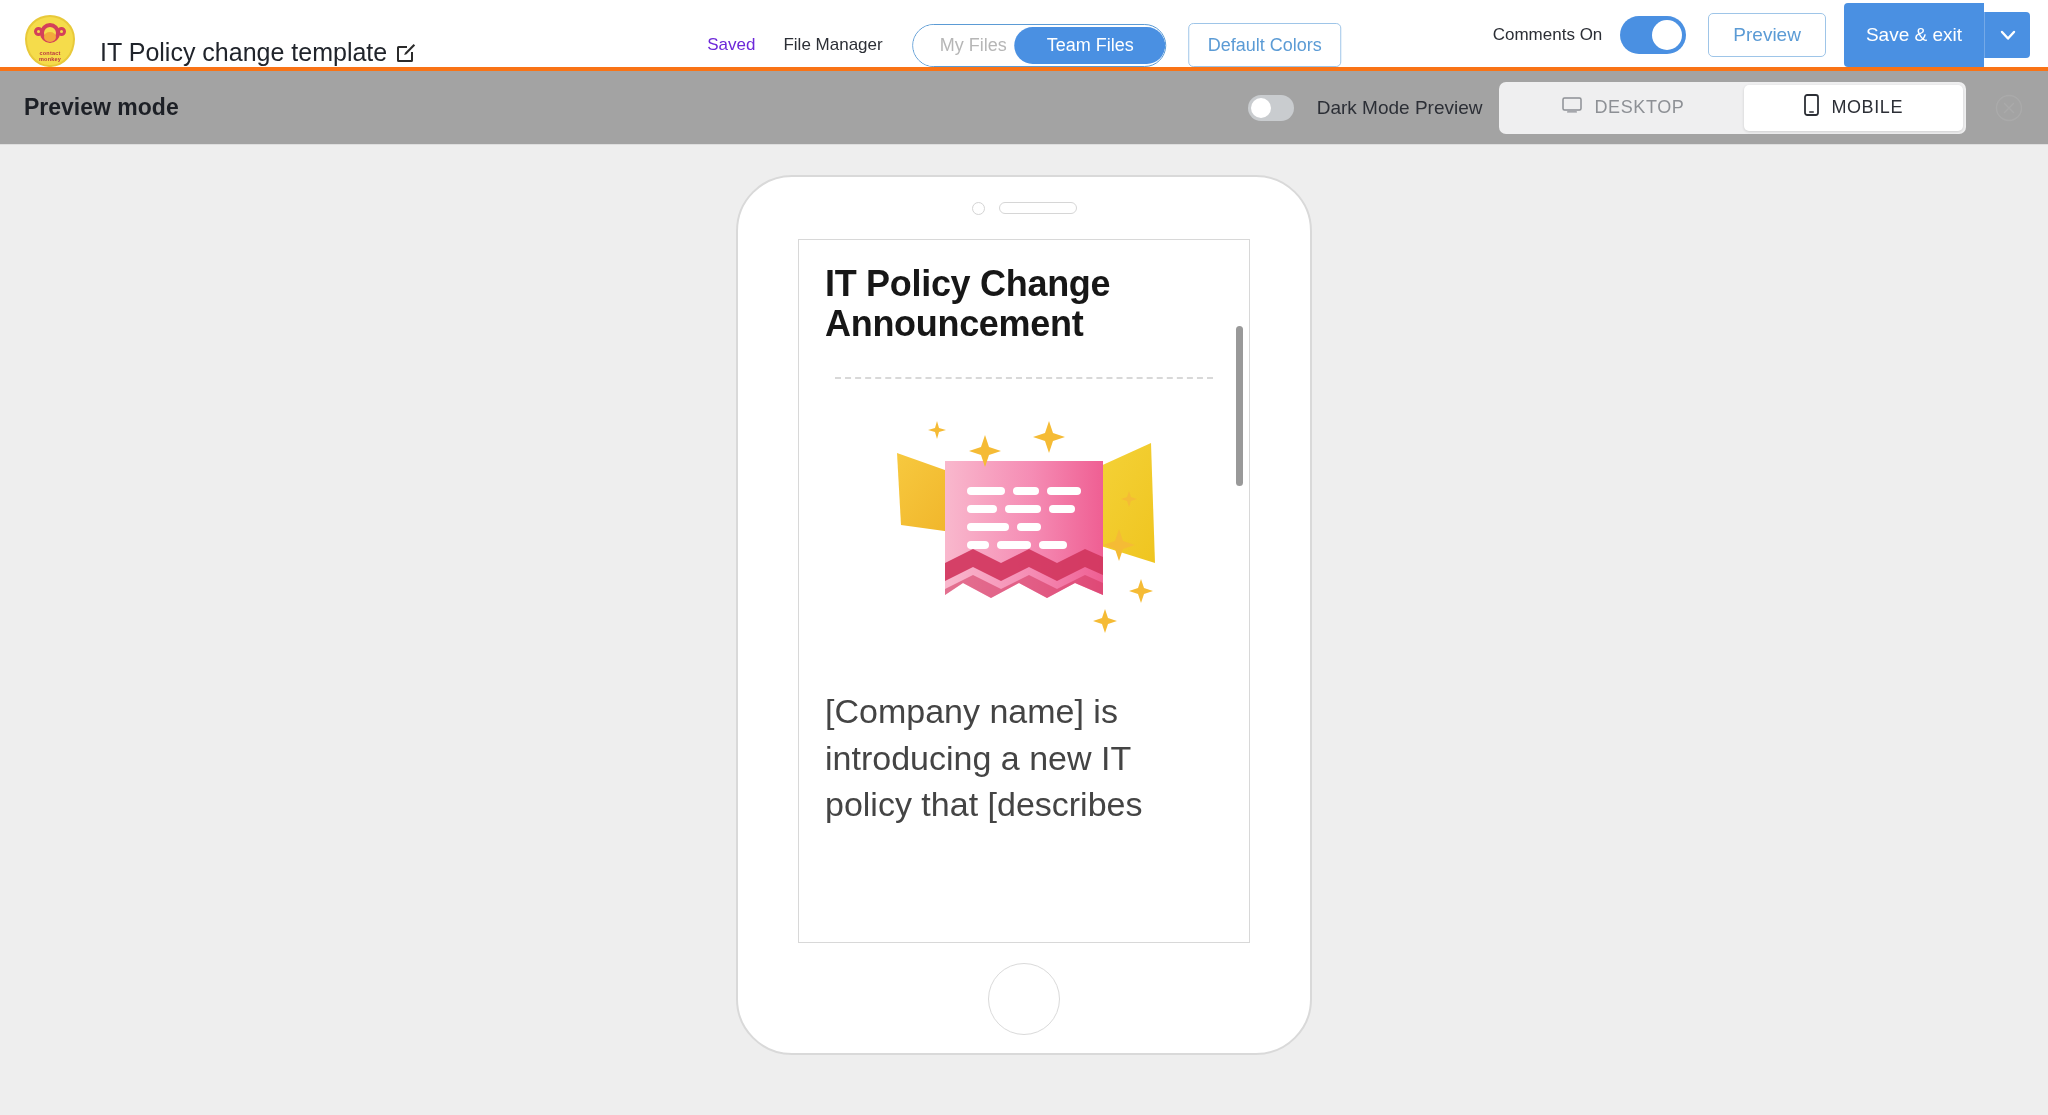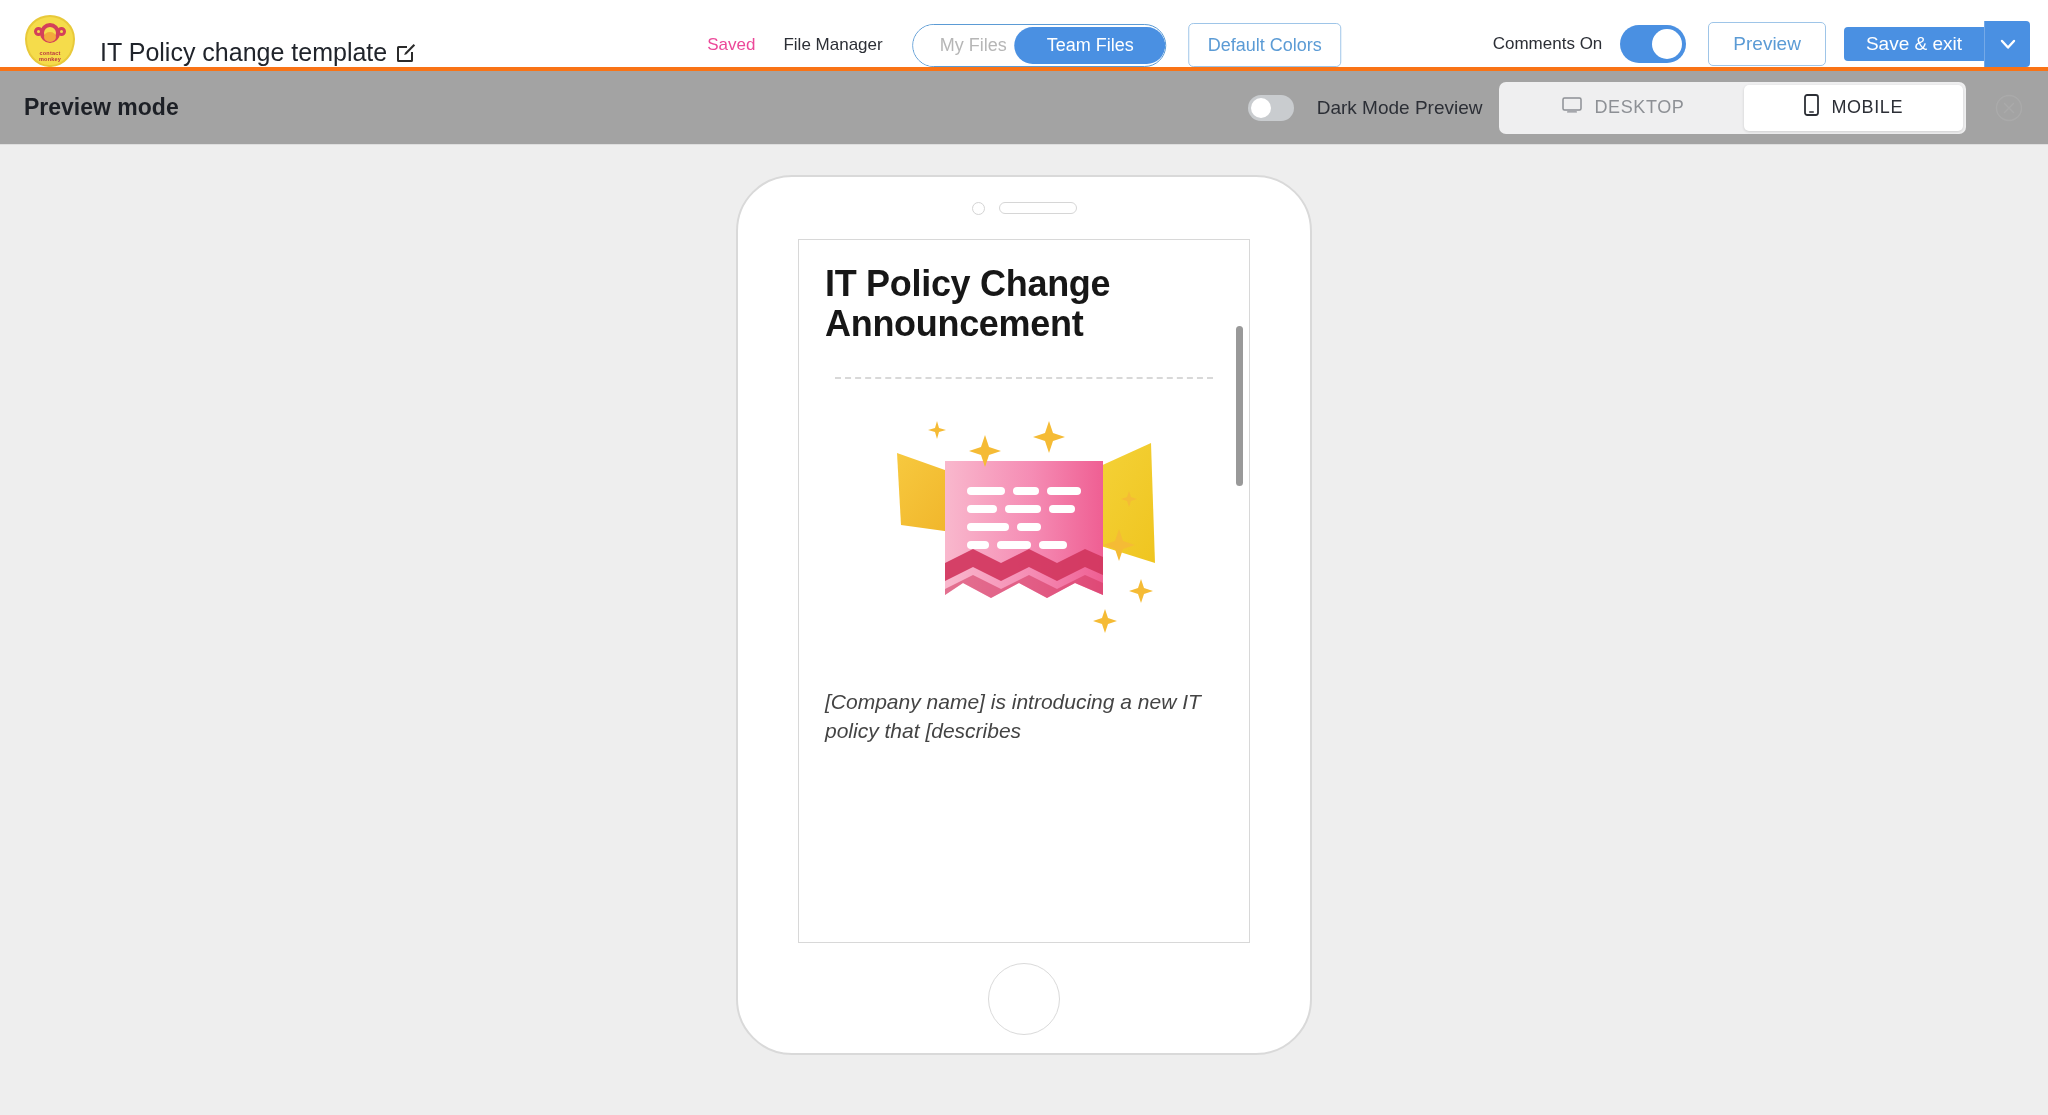--- a/index.html
+++ b/index.html
@@ -110,21 +110,21 @@
     left: 50%;
     transform: translateX(-50%);
     display: flex;
     align-items: center;
     gap: 0;
     white-space: nowrap;
   }
 
   .saved-label {
     font-size: 17px;
-    color: #ec4899;
+    color: #6d28d9;
     margin-right: 28px;
   }
   .file-manager-label {
     font-size: 17px;
     color: #2c2f36;
     margin-right: 30px;
   }
 
   .seg-files {
     display: flex;
@@ -209,21 +209,21 @@
     border-radius: 5px;
     background: #fff;
     color: #5b9bd5;
     font-size: 19px;
     padding: 0 24px;
     display: flex; align-items: center;
     cursor: pointer;
   }
   .btn-save {
     margin-left: 18px;
-    height: 34px;
+    height: 64px;
     background: #4a90e2;
     color: #fff;
     font-size: 19px;
     border-radius: 4px 0 0 4px;
     padding: 0 22px;
     display: flex; align-items: center;
     cursor: pointer;
   }
   .btn-save-caret {
     height: 46px;
@@ -378,24 +378,23 @@
   }
 
   .email-greeting {
     margin-top: 48px;
     font-size: 25px;
     font-weight: bold;
     color: #2b2b2b;
   }
   .email-para {
     margin-top: 30px;
-    font-size: 21px;
+    font-size: 34px;
     color: #444444;
     line-height: 1.38;
-    font-style: italic;
   }
 
   .scrollbar {
     position: absolute;
     right: 6px;
     top: 86px;
     width: 7px;
     height: 160px;
     background: #999999;
     border-radius: 4px;

